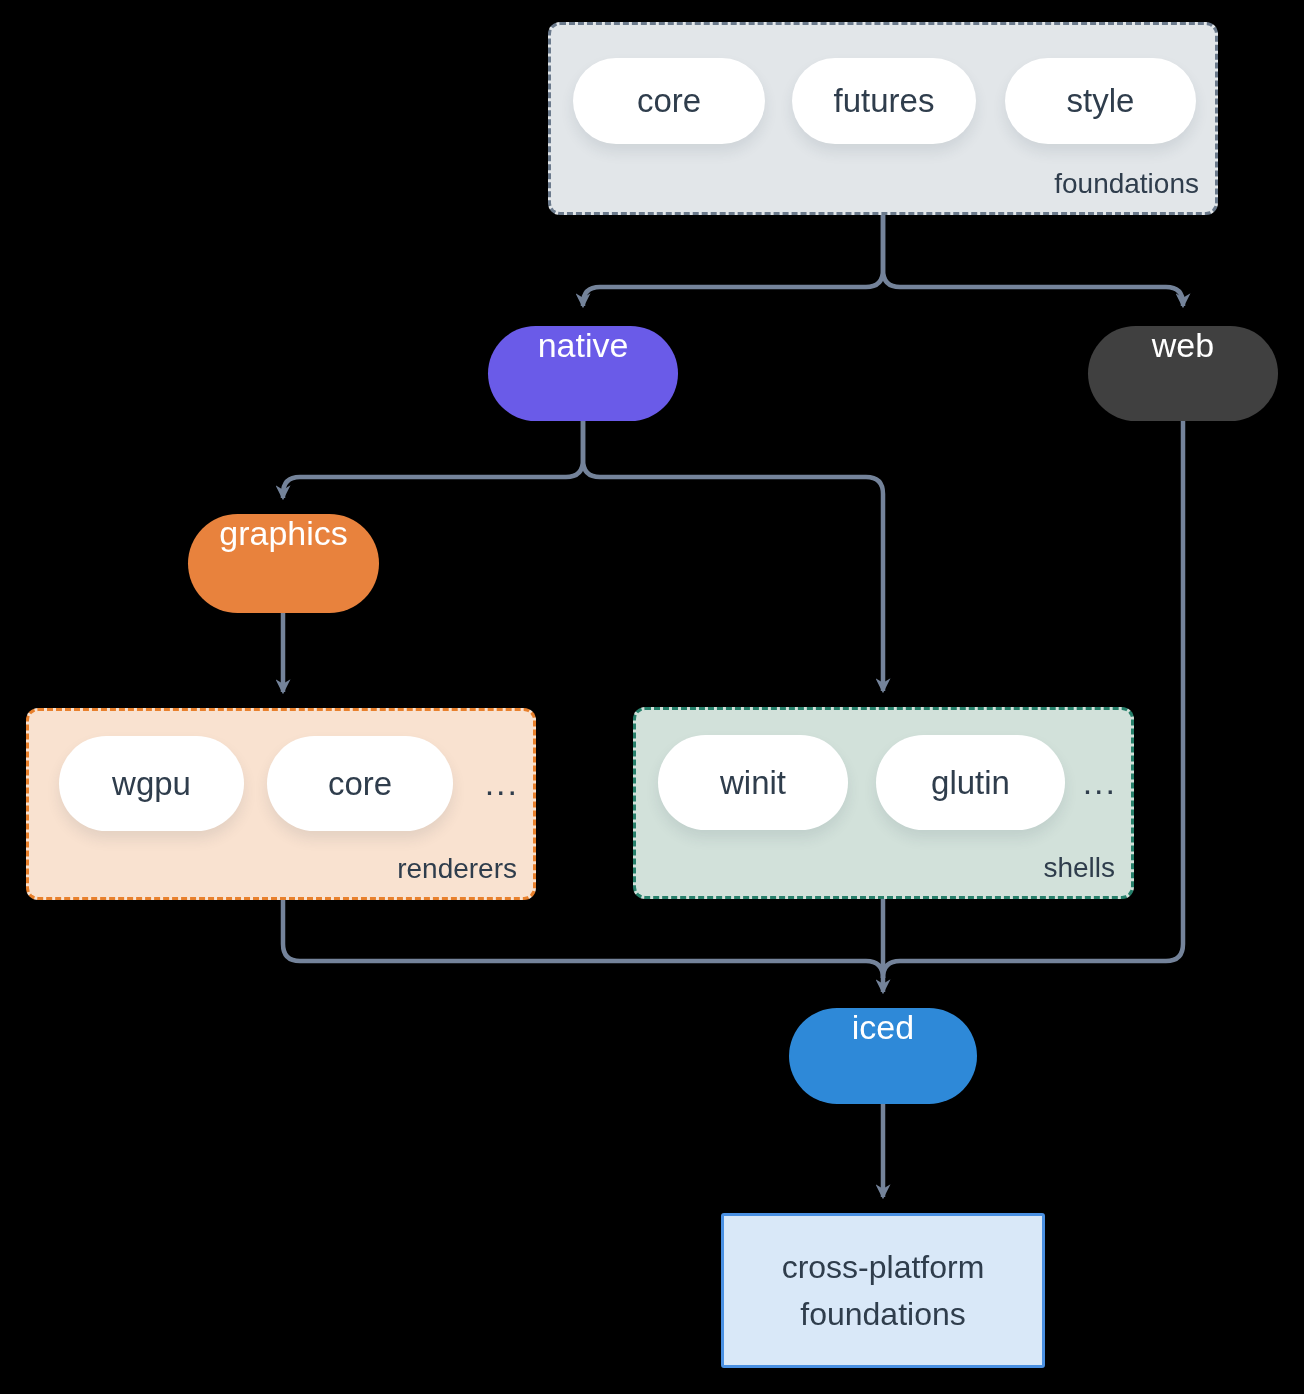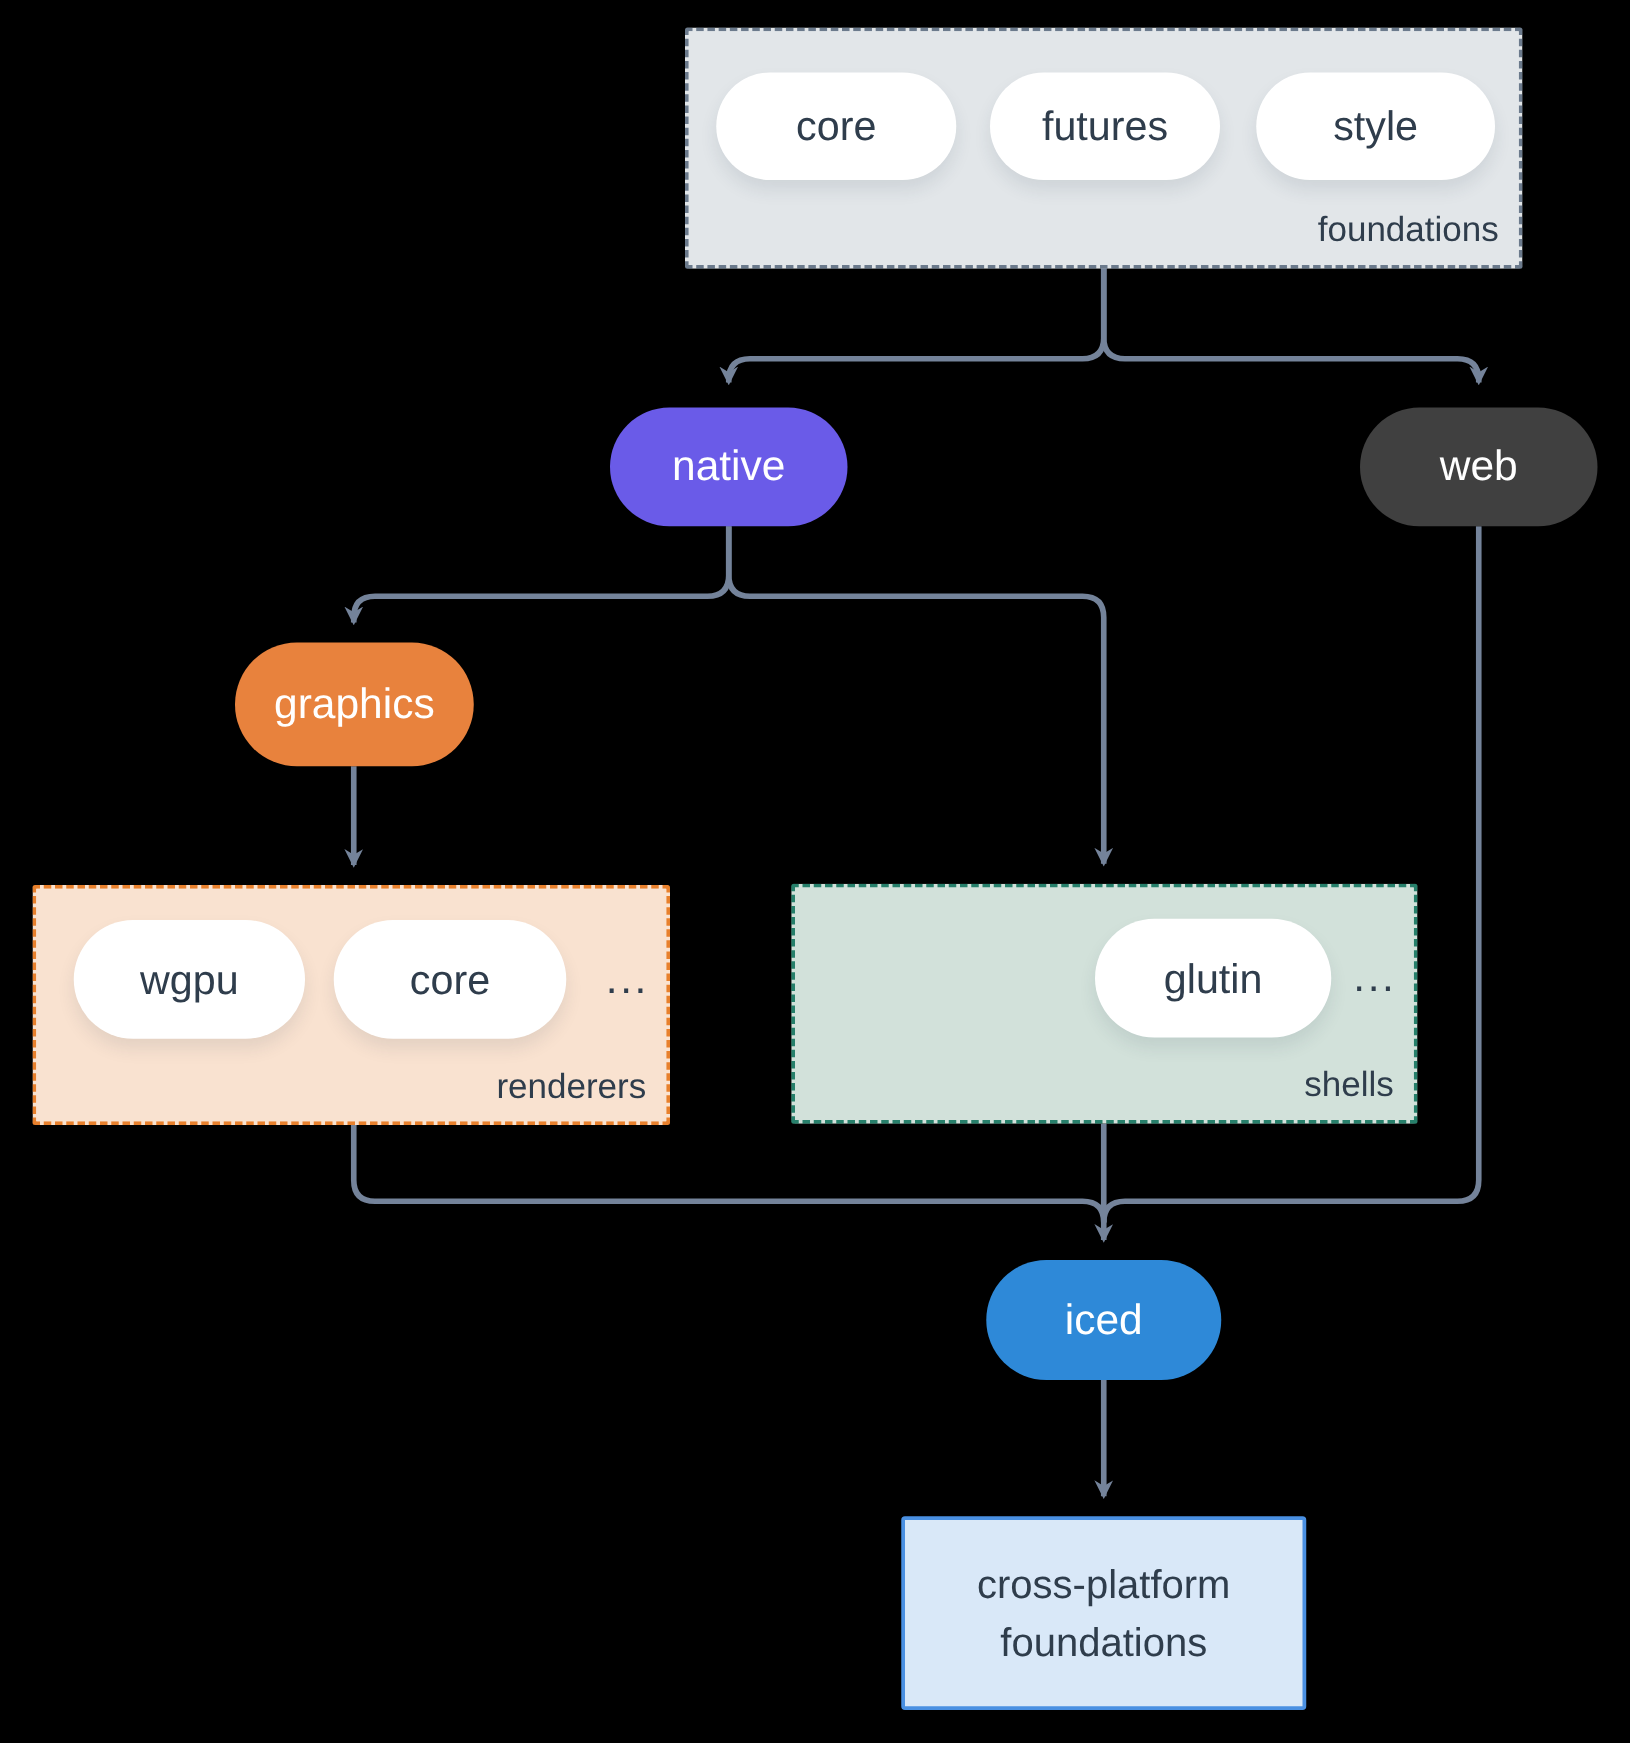--- a/index.html
+++ b/index.html
@@ -18,21 +18,21 @@
     position: absolute;
     inset: 0;
     width: 1304px;
     height: 1394px;
   }
 
   
   .group {
     position: absolute;
     border: 3px dashed;
-    border-radius: 2px;
+    border-radius: 12px;
   }
   .group-foundations {
     left: 548px; top: 22px; width: 670px; height: 193px;
     background: #e2e6e9; border-color: #6b7a8c;
   }
   .group-renderers {
     left: 26px; top: 708px; width: 510px; height: 192px;
     background: #f9e2d0; border-color: #e8802c;
   }
   .group-shells {
@@ -73,21 +73,21 @@
     display: flex; align-items: center;
     font-size: 34px;
     color: #2f3d4c;
     letter-spacing: 2px;
   }
 
   
   .node {
     position: absolute;
     display: flex;
-    align-items: center;
+    align-items: flex-start;
     justify-content: center;
     border-radius: 50px;
     color: #ffffff;
     font-size: 34px;
   }
   .node-native   { left: 488px;  top: 326px;  width: 190px; height: 95px; background: #6a5be8; }
   .node-web      { left: 1088px; top: 326px;  width: 190px; height: 95px; background: #404040; }
   .node-graphics { left: 188px;  top: 514px;  width: 191px; height: 99px; background: #e8823d; }
   .node-iced     { left: 789px;  top: 1008px; width: 188px; height: 96px; background: #2e89d8; }
 
@@ -161,20 +161,23 @@
       <span>wgpu</span>
     </div>
     <div class="pill pill-glow">
       <span>core</span>
     </div>
     <div class="ellipsis">...</div>
     <div class="group-label">renderers</div>
   </div>
 
   <div class="group group-shells">
+    <div class="pill pill-winit">
+      <span>winit</span>
+    </div>
     <div class="pill pill-glutin">
       <span>glutin</span>
     </div>
     <div class="ellipsis">...</div>
     <div class="group-label">shells</div>
   </div>
 
   <div class="node node-iced">
     <span>iced</span>
   </div>

